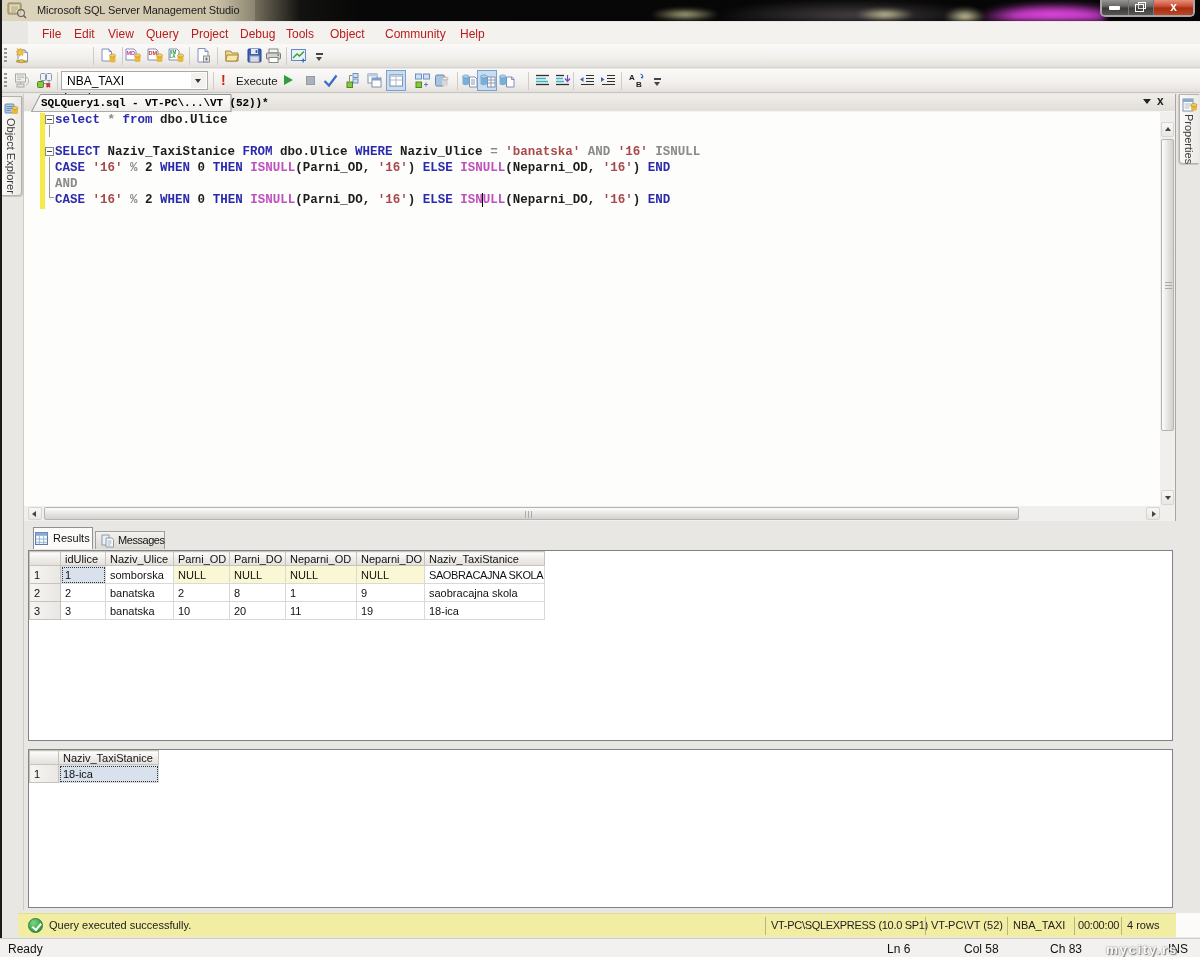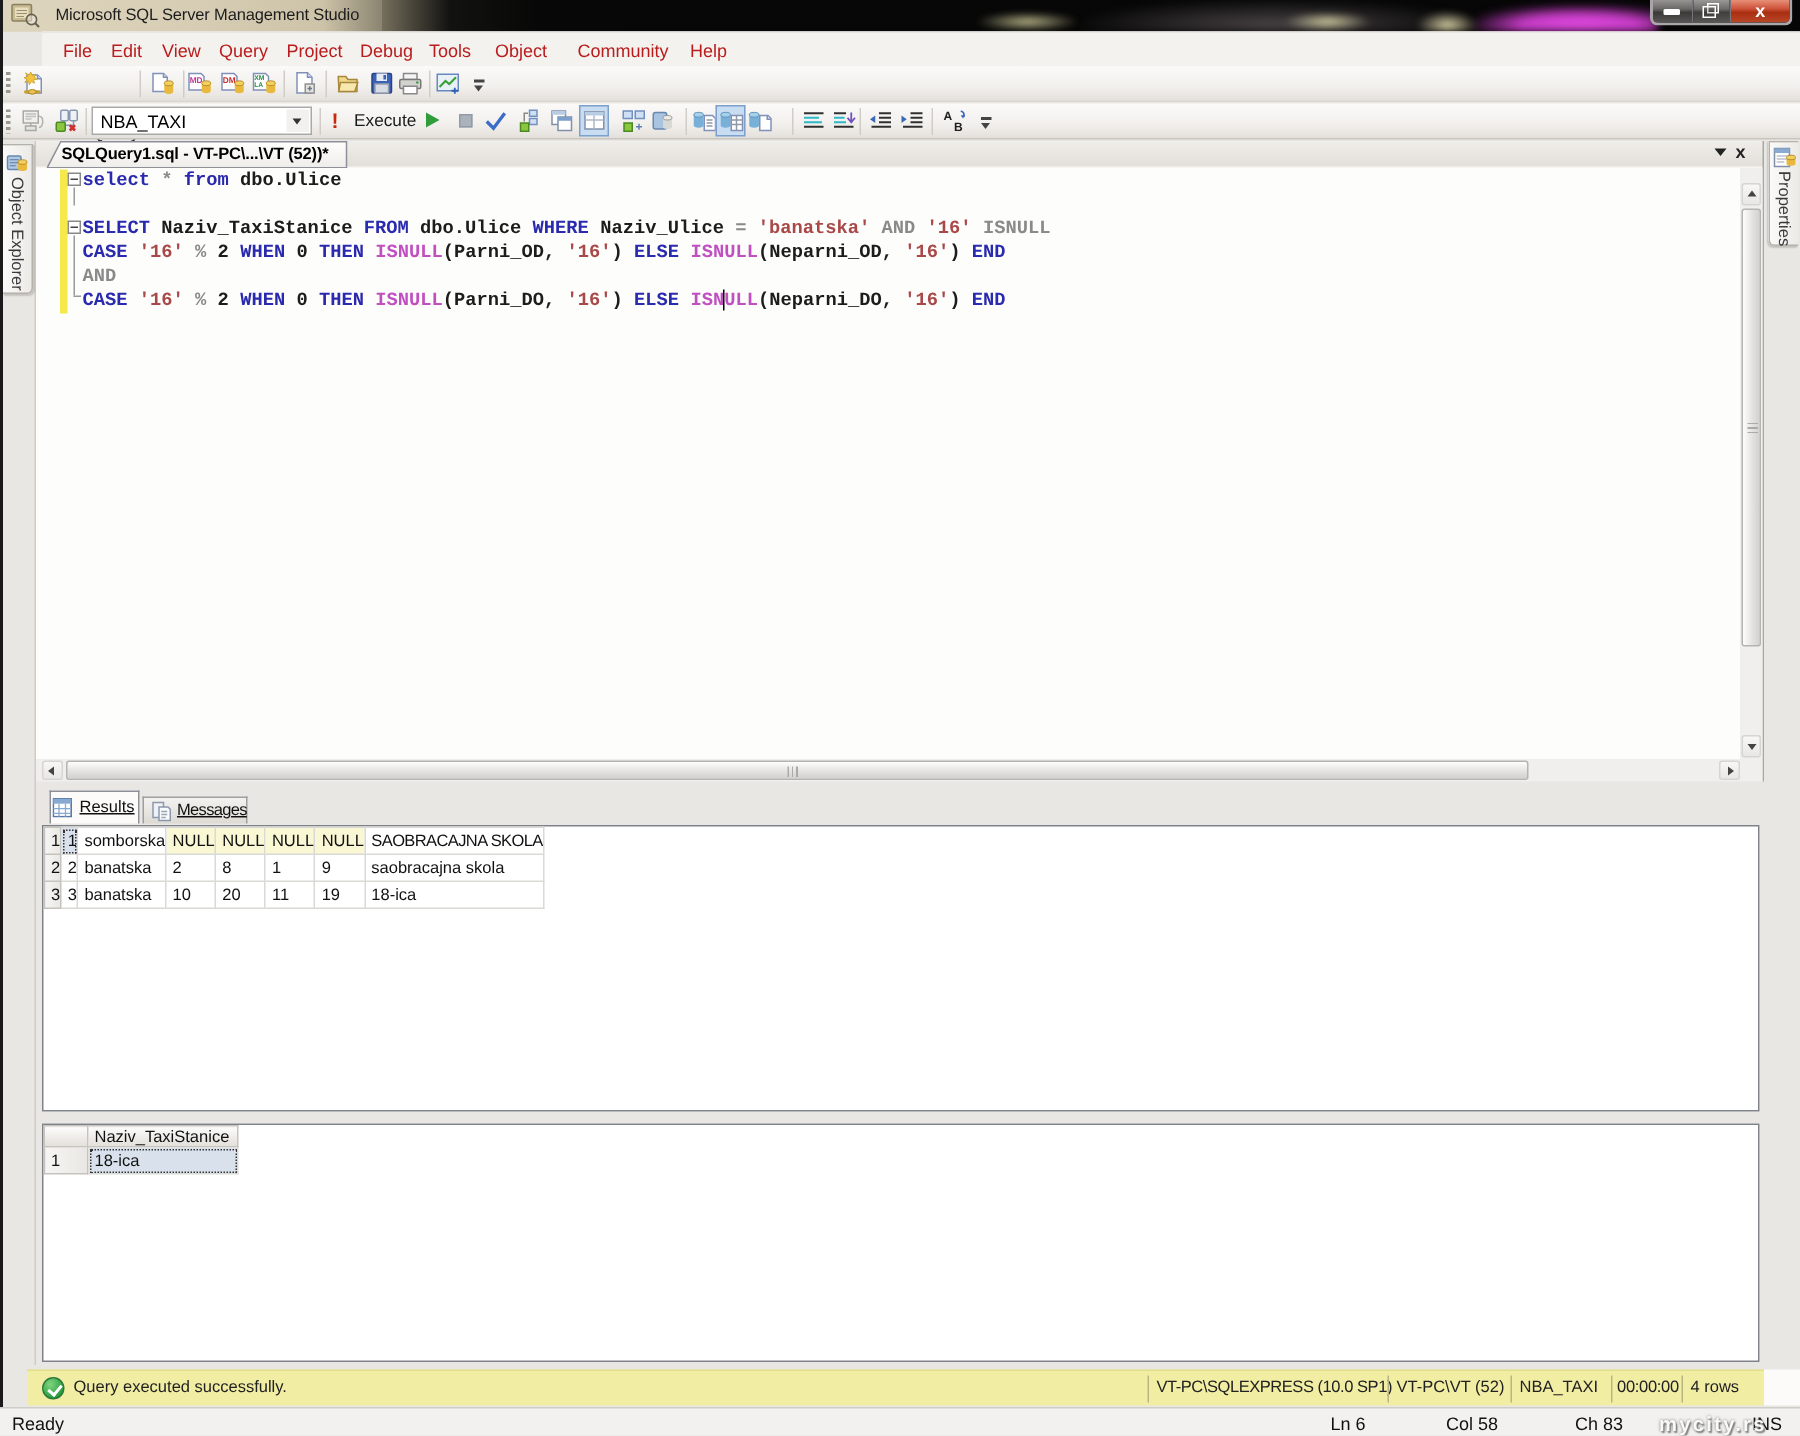--- a/index.html
+++ b/index.html
@@ -42,21 +42,21 @@
 .chev:before{content:"";position:absolute;left:3px;top:7px;width:7px;height:1.5px;background:#444;}
 .chev:after{content:"";position:absolute;left:3px;top:11px;border:3.5px solid transparent;border-top:4px solid #444;}
 
 #oetab{left:2px;top:96px;width:20px;height:100px;background:linear-gradient(90deg,#fbfaf9,#eceae6);border:1px solid #b5b2ac;border-left:none;border-radius:0 0 4px 0;box-shadow:1px 1px 1px rgba(0,0,0,.15);}
 #oetab .txt{position:absolute;left:3px;top:21px;writing-mode:vertical-rl;font-size:11px;color:#3a3a3a;white-space:nowrap;}
 #proptab{left:1179px;top:94px;width:20px;height:70px;background:linear-gradient(90deg,#fbfaf9,#eceae6);border:1px solid #b5b2ac;border-right:none;border-radius:0 0 0 4px;box-shadow:-1px 1px 1px rgba(0,0,0,.15);}
 #proptab .txt{position:absolute;left:3px;top:19px;writing-mode:vertical-rl;font-size:11px;color:#3a3a3a;white-space:nowrap;}
 #vline-l{left:23px;top:94px;width:1px;height:816px;background:#cfccc6;}
 
 #tabstrip{left:24px;top:94px;width:1152px;height:18px;background:linear-gradient(180deg,#f0eeea,#e2dfda);border-bottom:1px solid #f6f5f2;}
-#doctabtext{left:17px;top:3px;font-size:11px;letter-spacing:-0.1px;font-weight:bold;color:#000;}
+#doctabtext{left:17px;top:3px;font-size:11px;letter-spacing:-0.1px;font-weight:bold;color:#000;font-family:Liberation Mono, monospace;}
 #docdd{left:1119px;top:5px;width:0;height:0;border:4px solid transparent;border-top:5px solid #222;}
 #docx{left:1133px;top:0px;font-size:12px;font-weight:bold;color:#222;}
 #editor{left:24px;top:112px;width:1136px;height:394px;background:#fdfdfc;}
 #changebar{left:16px;top:1px;width:5px;height:96px;background:#f5e94c;}
 pre.code{position:absolute;left:31px;top:0;font-family:"Liberation Mono",monospace;font-size:12.5px;line-height:16px;font-weight:bold;color:#1c1c1c;}
 pre.code .k{color:#2a2aae;}
 pre.code .s{color:#a84848;}
 pre.code .g{color:#8a8a8a;}
 pre.code .f{color:#c050c0;}
 .foldbox{left:21px;width:9px;height:9px;border:1px solid #888;background:#fff;}
@@ -71,21 +71,21 @@
 #vthumb{left:1px;top:27px;width:13px;height:292px;background:linear-gradient(90deg,#fdfdfd,#e2e1df 60%,#d2d1cf);border:1px solid #b5b4b0;border-radius:2px;}
 #hscroll{left:24px;top:506px;width:1151px;height:15px;}
 #hthumb{left:20px;top:1px;width:975px;height:13px;background:linear-gradient(180deg,#fdfdfd,#e2e1df 60%,#d2d1cf);border:1px solid #b5b4b0;border-radius:2px;}
 .gripv{background-image:repeating-linear-gradient(180deg,#aaa 0 1px,transparent 1px 3px);}
 .griph{background-image:repeating-linear-gradient(90deg,#aaa 0 1px,transparent 1px 3px);}
 
 #rtabs{left:24px;top:527px;width:1152px;height:23px;}
 .rtab{position:absolute;top:0;height:22px;font-size:11px;color:#111;}
 #rtab1{left:9px;width:60px;background:#fcfbfa;border:1px solid #8e9099;border-bottom:none;z-index:2;}
 #rtab2{left:71px;top:4px;height:18px;width:70px;background:linear-gradient(180deg,#f4f2ef,#dddad4);border:1px solid #9e9f9f;border-bottom:none;}
-.rtab .lbl{position:absolute;top:4px;text-decoration:underline;}
+.rtab .lbl{position:absolute;top:4px;}
 #grid1panel{left:28px;top:550px;width:1145px;height:191px;background:#fff;border:1px solid #7f8389;}
 #grid2panel{left:28px;top:749px;width:1145px;height:159px;background:#fff;border:1px solid #7f8389;}
 table.grid{border-collapse:collapse;table-layout:fixed;font-size:11px;color:#111;position:absolute;left:0;top:0;}
 table.grid td,table.grid th{border:1px solid #d9d9d6;padding:0 0 0 4px;text-align:left;font-weight:normal;height:18px;white-space:nowrap;overflow:hidden;}
 table.grid th{background:linear-gradient(180deg,#fcfcfb,#eceae6 60%,#e3e0db);border:1px solid #c6c3bd;height:14px;}
 table.grid td.rh{background:linear-gradient(90deg,#f6f5f3,#e9e7e3);border:1px solid #c6c3bd;}
 td.null{background:#f9f7d4;}
 td.selcell{background:#d9e2ec;outline:1px dotted #333;outline-offset:-2px;}
 
 #ybar{left:18px;top:913px;width:1158px;height:24px;background:#f1eda3;border-top:1px solid #e2dd8f;font-size:11px;color:#222;}
@@ -403,20 +403,30 @@
         <rect x="1" y="1" width="7" height="10" fill="#eef1f5" stroke="#8a98ac"></rect>
         <path d="M5 4h6l1.5 1.5V13H5z" fill="#fafbfc" stroke="#8a98ac"></path>
         <path d="M6.5 7h4M6.5 9h4M6.5 11h3" stroke="#9aa6b6" stroke-width=".9"></path>
       </svg>
       <span class="lbl" style="left:22px;top:2px;letter-spacing:-0.45px">Messages</span>
     </div>
 </div>
 <div class="abs" id="grid1panel">
   <table class="grid">
     <tbody>
+        <tr>
+          <th style="width:31px">&nbsp;</th>
+          <th style="width:45px">idUlice</th>
+          <th style="width:68px">Naziv_Ulice</th>
+          <th style="width:56px">Parni_OD</th>
+          <th style="width:56px">Parni_DO</th>
+          <th style="width:71px">Neparni_OD</th>
+          <th style="width:68px">Neparni_DO</th>
+          <th style="width:120px">Naziv_TaxiStanice</th>
+        </tr>
     <tr>
           <td class="rh">1</td>
           <td class="selcell">1</td>
           <td>somborska</td>
           <td class="null">NULL</td>
           <td class="null">NULL</td>
           <td class="null">NULL</td>
           <td class="null">NULL</td>
           <td style="letter-spacing:-0.4px">SAOBRACAJNA SKOLA</td>
         </tr>

